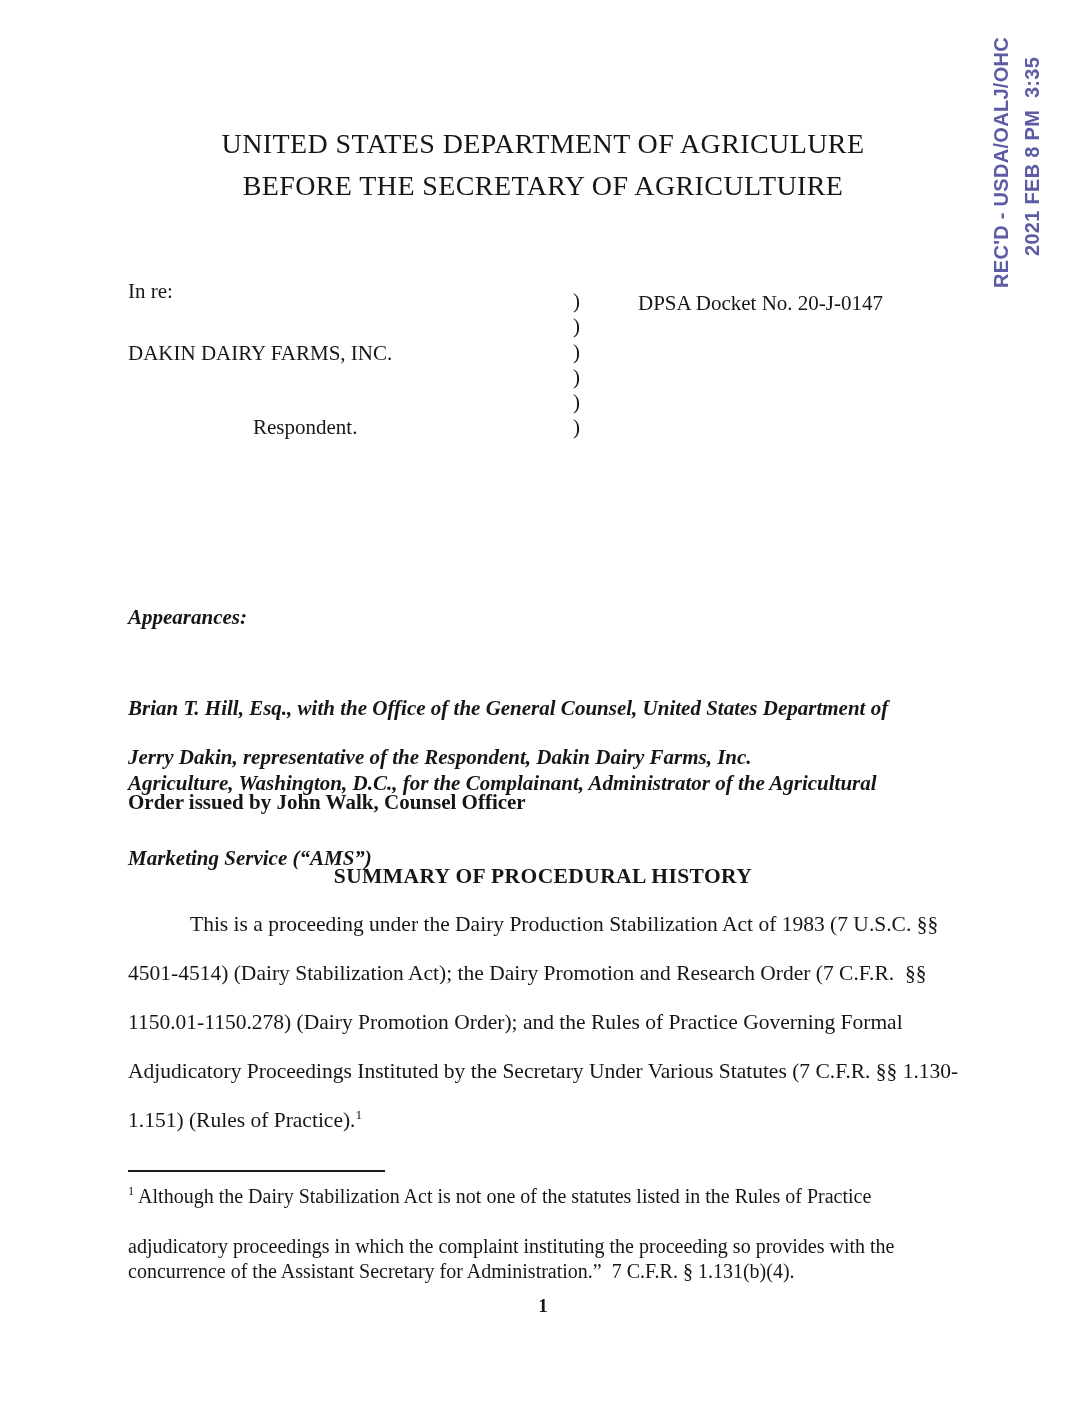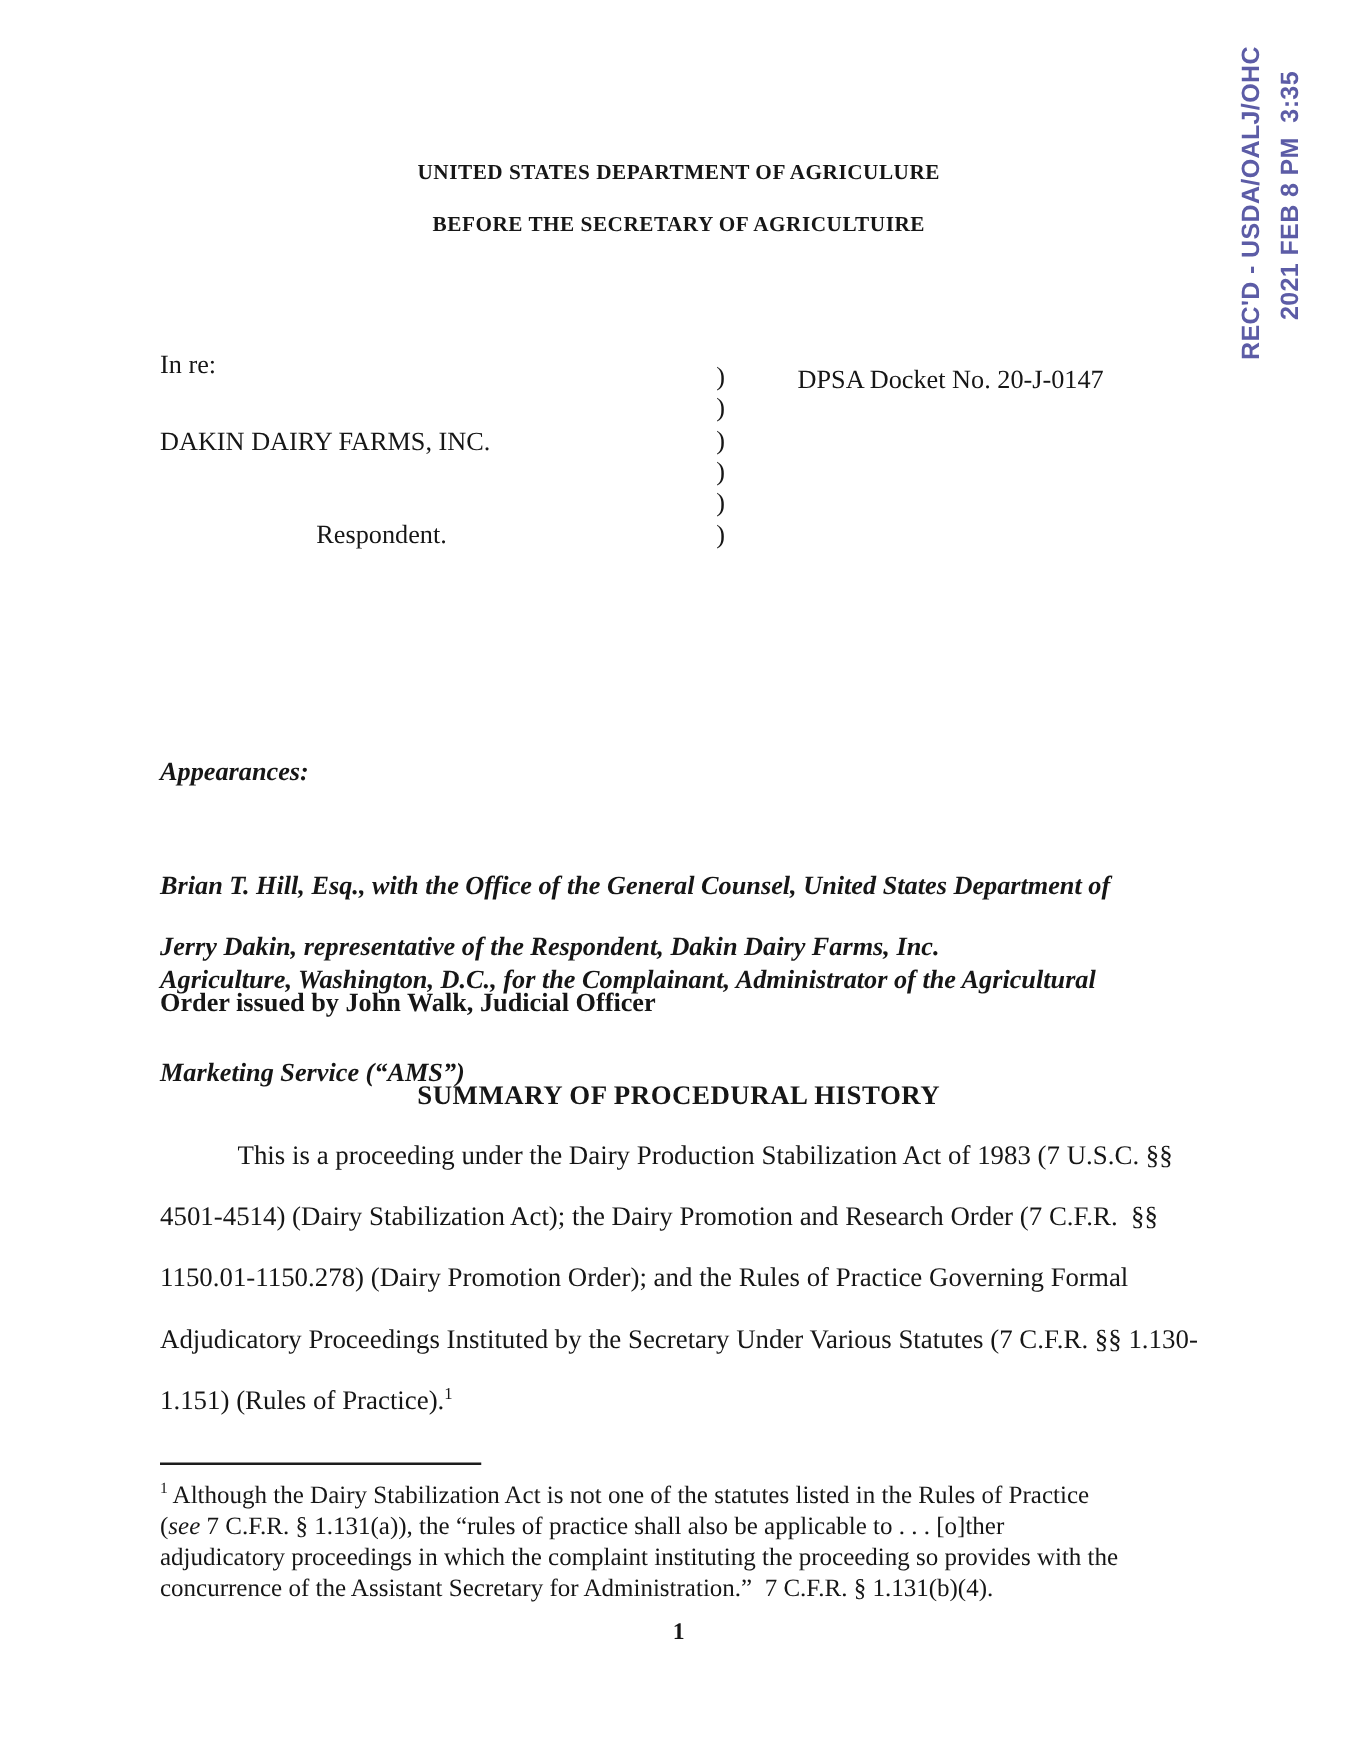--- a/index.html
+++ b/index.html
@@ -6,21 +6,21 @@
   .page {
     position:relative;
     width:1088px; height:1408px;
     background:#ffffff;
     font-family:"Liberation Serif", serif;
     color:#161616;
     overflow:hidden;
   }
   .abs { position:absolute; white-space:pre; }
   .center { position:absolute; left:128px; width:830px; text-align:center; white-space:pre; }
-  .doc-header { font-size:17px; letter-spacing:0.4px;font-weight:bold; }
+  .doc-header { font-size:28px; letter-spacing:0.4px; }
   .caption-text { font-size:21px; }
   .paren-col { position:absolute; left:573px; top:289px; font-size:21px; line-height:25.3px; }
   .paren-col span { display:block; }
   .order-title { top:522px; font-weight:bold; font-size:22px; letter-spacing:0.6px; }
   .italic { font-style:italic; }
   .bold { font-weight:bold; }
   .appear { font-size:21px;font-weight:bold; }
   .appear-lines { line-height:25px; }
   .section-head { top:864px; font-weight:bold; font-size:21.5px; letter-spacing:0.4px; }
   .body-line { position:absolute; left:128px; font-size:21.5px; white-space:pre; }
@@ -74,31 +74,30 @@
   <div class="abs appear italic" style="left:128px; top:605px">Appearances:</div>
 
   <div class="abs appear italic appear-lines" style="left:128px; top:646px">
     <div>Brian T. Hill, Esq., with the Office of the General Counsel, United States Department of</div>
     <div>Agriculture, Washington, D.C., for the Complainant, Administrator of the Agricultural</div>
     <div>Marketing Service (“AMS”)</div>
   </div>
 
   <div class="abs appear italic" style="left:128px; top:745px">Jerry Dakin, representative of the Respondent, Dakin Dairy Farms, Inc.</div>
 
-  <div class="abs appear bold" style="left:128px; top:790px">Order issued by John Walk, Judicial Officer</div>
+  <div class="abs appear bold" style="left:128px; top:790px">Order issued by John Walk, Counsel Officer</div>
 
   <div class="center section-head">SUMMARY OF PROCEDURAL HISTORY</div>
 
   <div class="body-line indent1" style="top:912px">This is a proceeding under the Dairy Production Stabilization Act of 1983 (7 U.S.C. §§</div>
   <div class="body-line" style="top:961px">4501-4514) (Dairy Stabilization Act); the Dairy Promotion and Research Order (7 C.F.R.  §§</div>
   <div class="body-line" style="top:1010px">1150.01-1150.278) (Dairy Promotion Order); and the Rules of Practice Governing Formal</div>
   <div class="body-line" style="top:1059px">Adjudicatory Proceedings Instituted by the Secretary Under Various Statutes (7 C.F.R. §§ 1.130-</div>
   <div class="body-line" style="top:1108px"><span>1.151) (Rules of Practice).</span><sup class="fnref">1</sup></div>
 
   <div class="fn-rule"></div>
   <div class="fn-line" style="top:1185px"><sup class="fnref">1</sup><span> Although the Dairy Stabilization Act is not one of the statutes listed in the Rules of Practice</span></div>
-  <div class="fn-line" style="top:1210px"><span>(</span><em>see</em><span> 7 C.F.R. § 1.131(a)), the “rules of practice shall also be applicable to . . . [o]ther</span></div>
   <div class="fn-line" style="top:1235px">adjudicatory proceedings in which the complaint instituting the proceeding so provides with the</div>
   <div class="fn-line" style="top:1260px">concurrence of the Assistant Secretary for Administration.”  7 C.F.R. § 1.131(b)(4).</div>
 
   <div class="center page-num">1</div>
 
 </div>
 
 </body></html>

